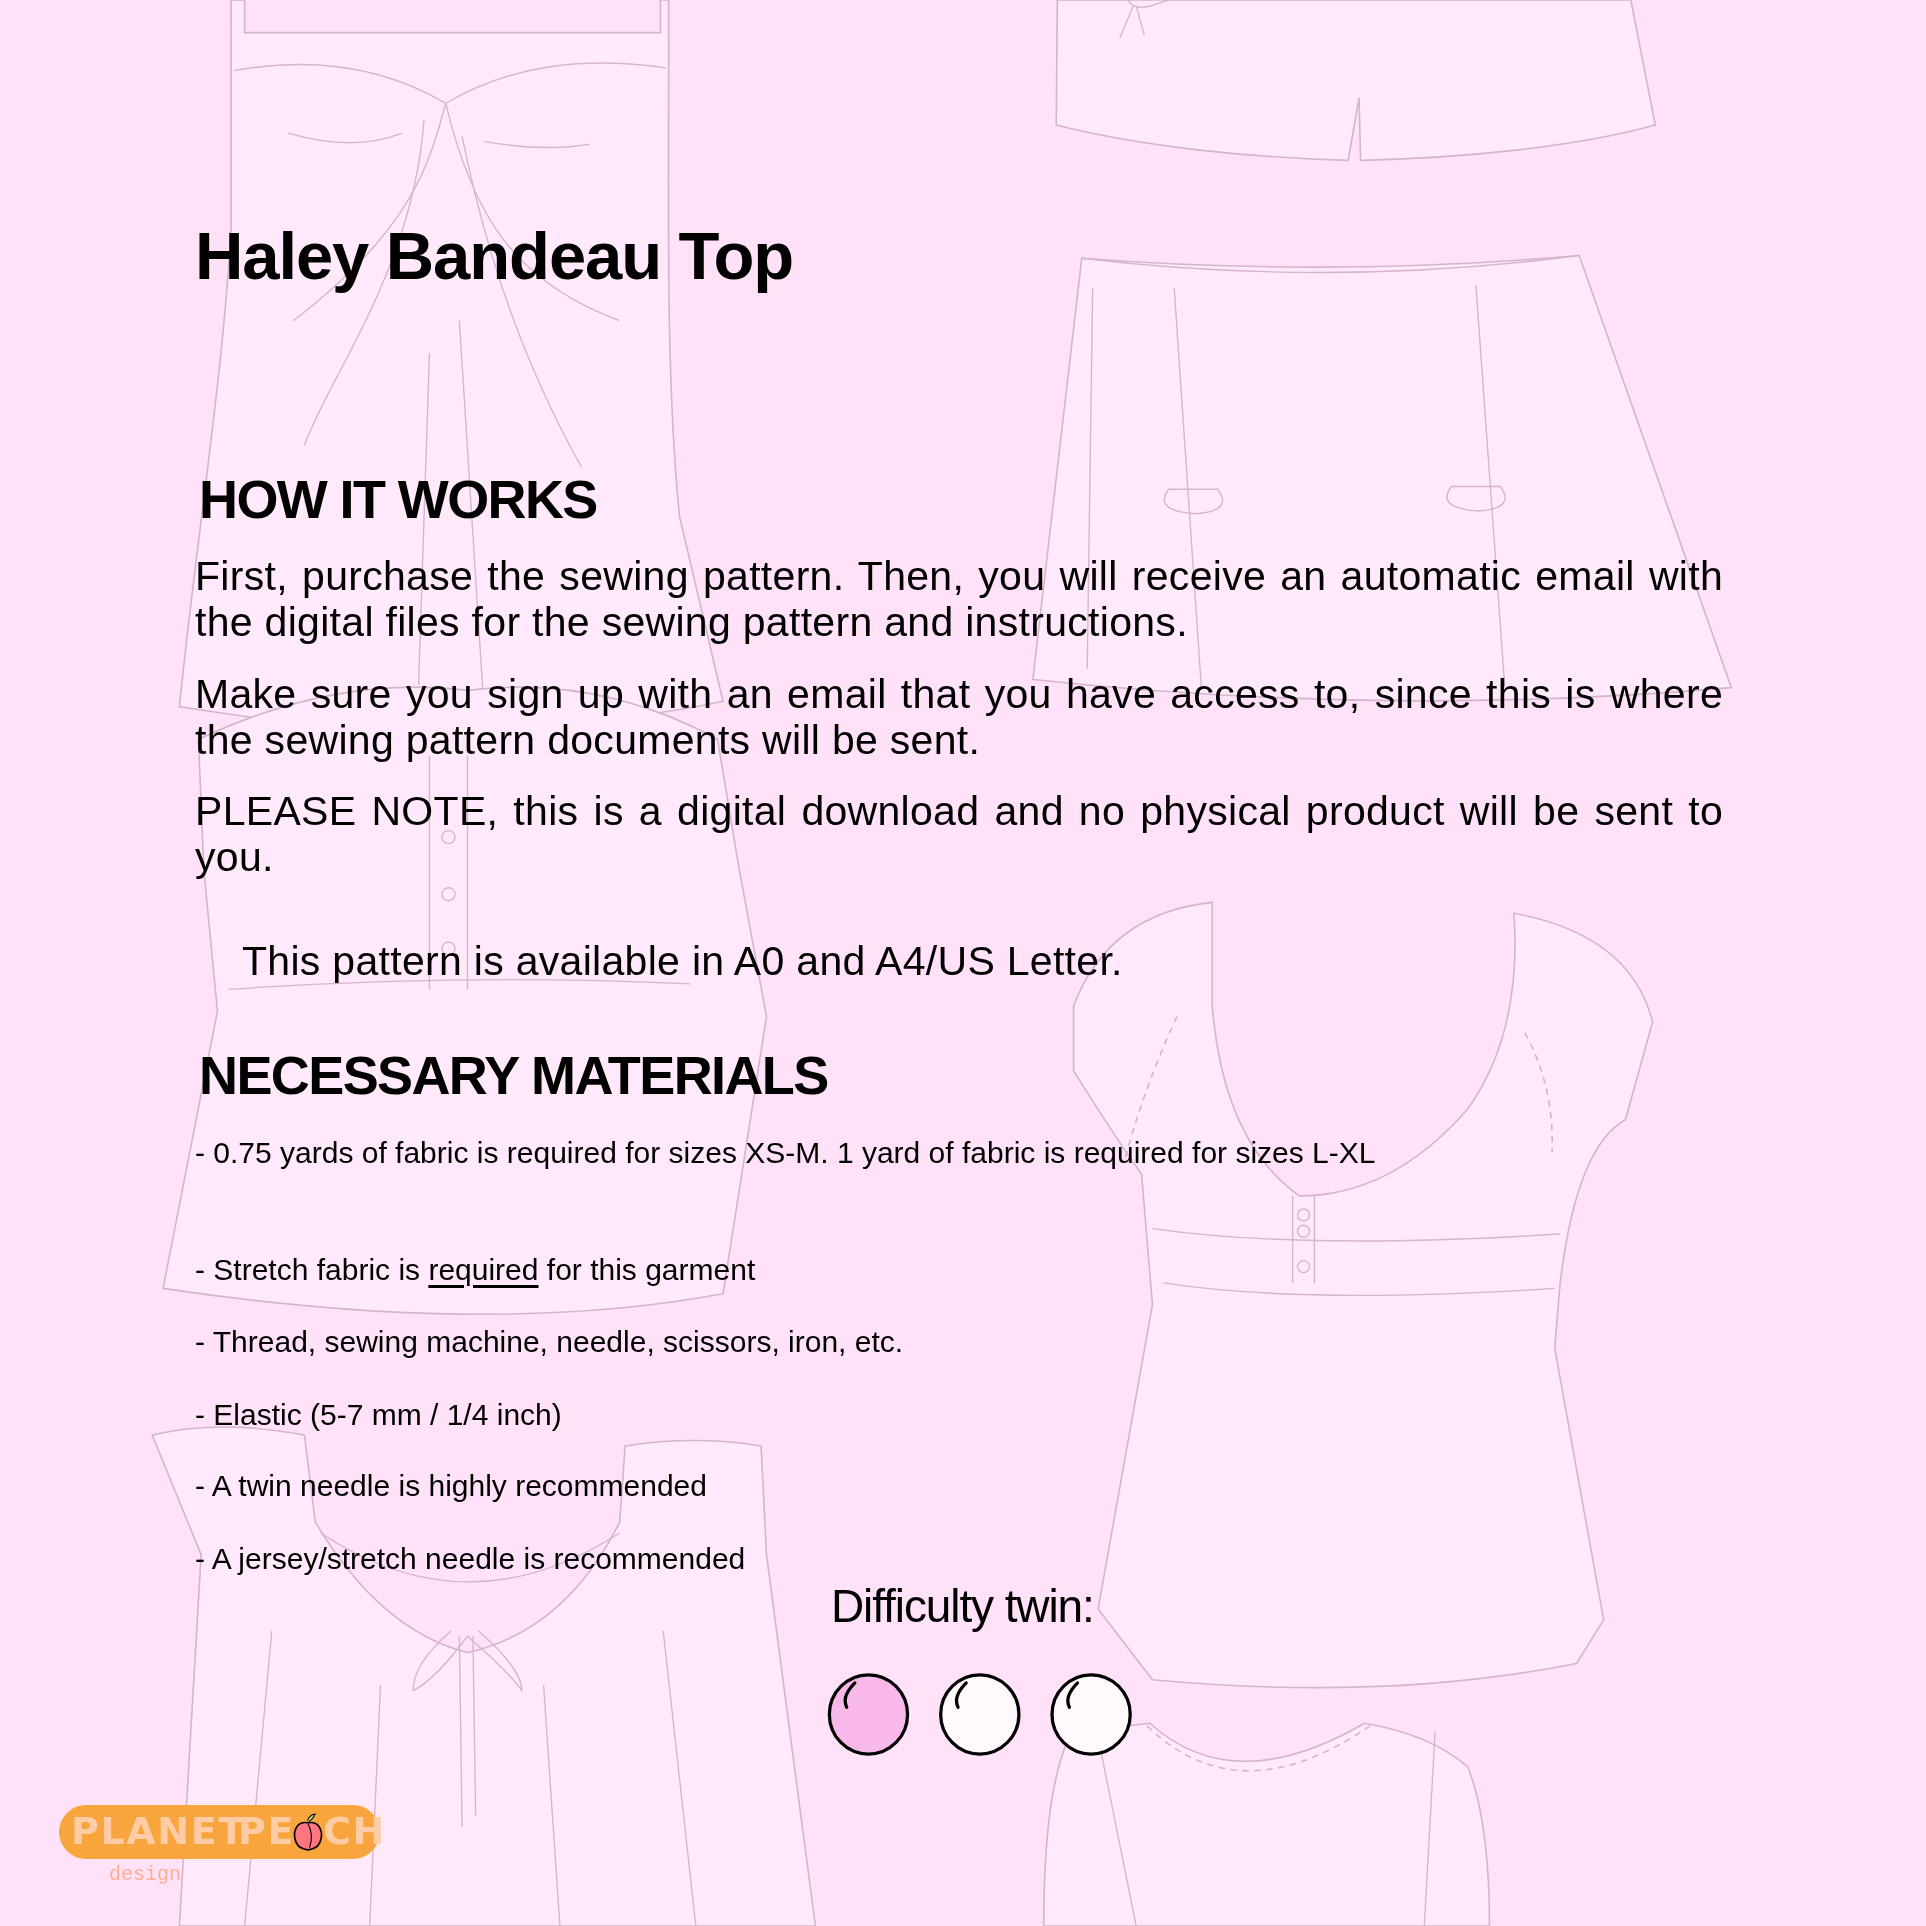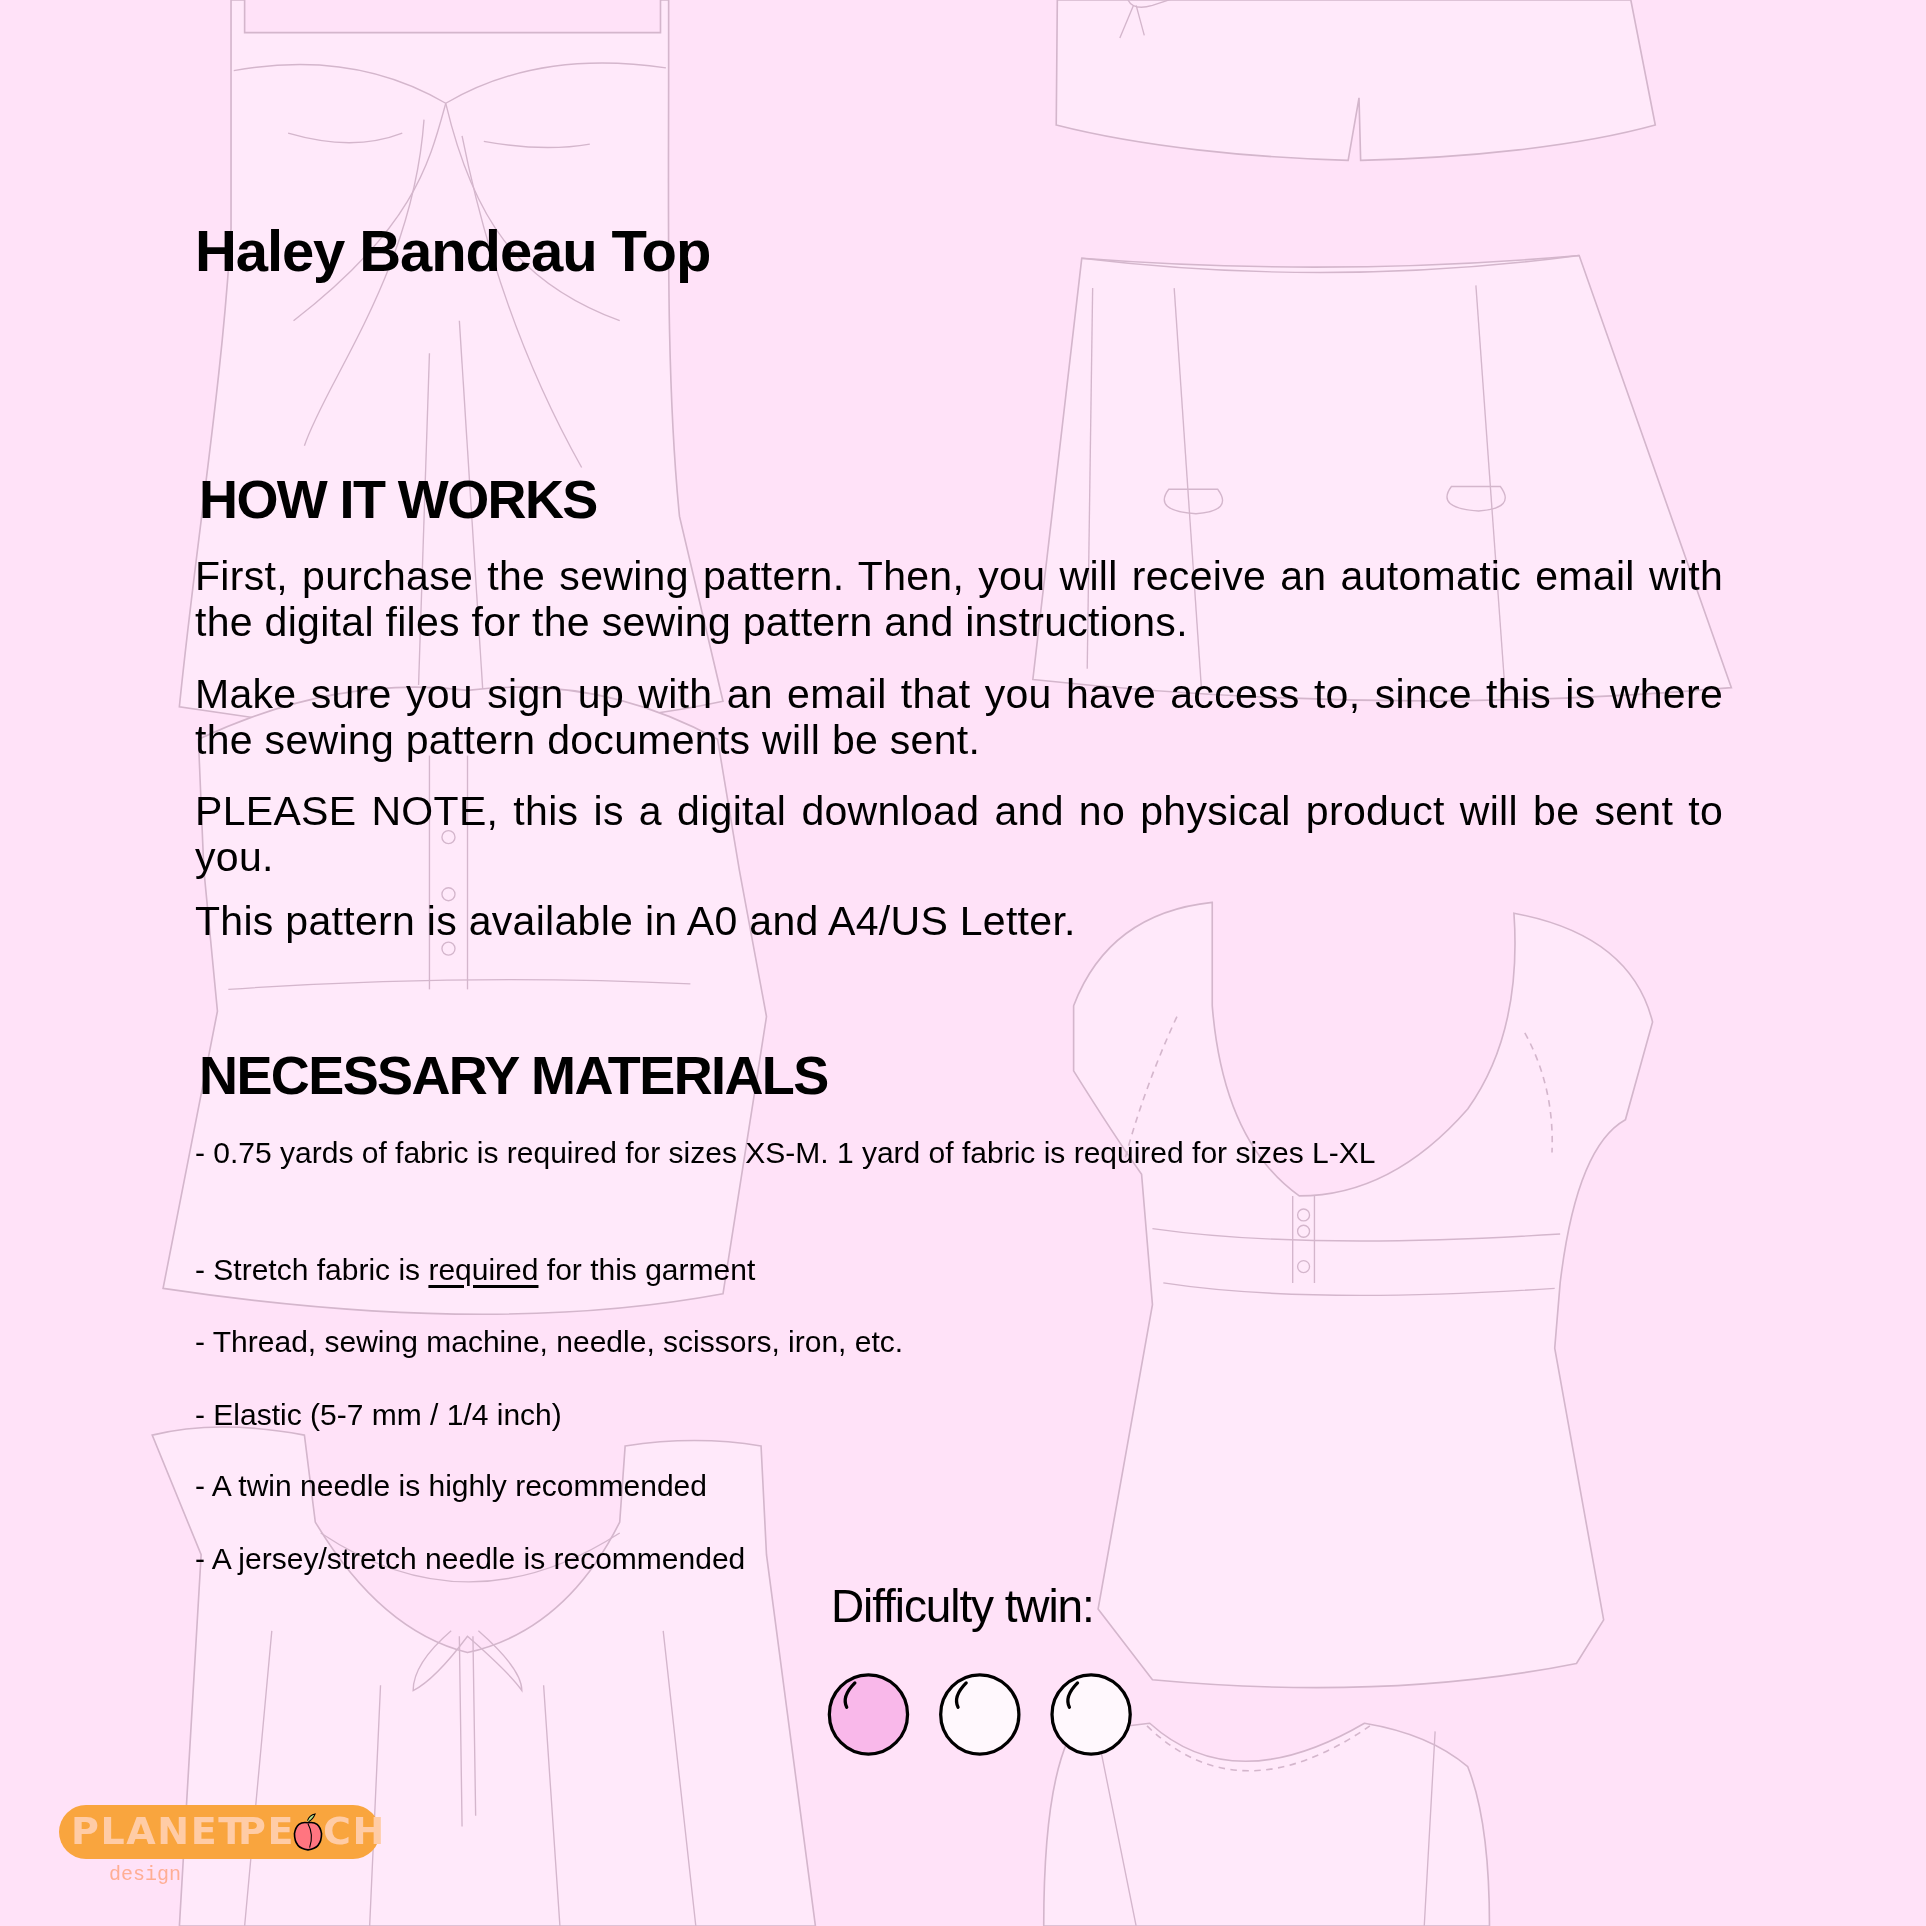--- a/index.html
+++ b/index.html
@@ -3,21 +3,21 @@
 <meta charset="utf-8">
 <style>
   html, body { margin:0; padding:0; }
   body { width:1926px; height:1926px; background:#ffe2f8; overflow:hidden; position:relative;
          font-family:"Liberation Sans", "DejaVu Sans", sans-serif; color:#000; }
   .bg-art { position:absolute; left:0; top:0; width:1926px; height:1926px; }
   .bg-art .garment { fill:#ffe9fa; stroke:#d4b6cc; stroke-width:3; }
   .bg-art .line { fill:none; stroke:#d4b6cc; stroke-width:2.5; }
   .bg-art .dash { fill:none; stroke:#d4b6cc; stroke-width:3; stroke-dasharray:12 10; }
   .content { position:absolute; left:195px; top:0; width:1533px; }
-  .title { position:absolute; top:217px; left:0; font-size:58px; font-weight:bold; letter-spacing:-1.1px; white-space:nowrap; }
+  .title { position:absolute; top:217px; left:0; font-size:67px; font-weight:bold; letter-spacing:-1.1px; white-space:nowrap; }
   .h2 { position:absolute; left:4px; font-size:54px; font-weight:bold; letter-spacing:-1.6px; white-space:nowrap; }
   .para { position:absolute; left:0; width:1528px; font-size:41px; line-height:46px; text-align:justify; letter-spacing:0.3px; }
   .item { position:absolute; left:0; width:1539px; font-size:30px; line-height:46px; white-space:normal; }
   .u { text-decoration:underline; text-underline-offset:5.4px; text-decoration-thickness:2.7px; }
   .difficulty { position:absolute; left:831px; top:1579px; font-size:46px; letter-spacing:-1.1px; white-space:nowrap; }
   .bubbles { position:absolute; left:825px; top:1672px; width:315px; height:87px; }
   .logo { position:absolute; left:59px; top:1805px; width:321px; height:82px; }
   .logo .design { position:absolute; left:50px; top:58px; font-family:"Liberation Mono", monospace; font-size:20px; color:#ffae94; }
   .logo .pill { position:absolute; left:0; top:0; width:321px; height:54px; background:#f9a53e; border-radius:27px; }
   .logo .word { position:absolute; top:4.3px; font-size:38px; font-weight:bold; color:#ffcca6; letter-spacing:1.6px; white-space:nowrap;
@@ -94,21 +94,21 @@
   </g>
 </svg>
 
 <div class="content">
   <div class="title">Haley Bandeau Top</div>
 
   <div class="h2" style="top:468px;">HOW IT WORKS</div>
   <div class="para" style="top:553px;">First, purchase the sewing pattern. Then, you will receive an automatic email with the digital files for the sewing pattern and instructions.</div>
   <div class="para" style="top:671px;">Make sure you sign up with an email that you have access to, since this is where the sewing pattern documents will be sent.</div>
   <div class="para" style="top:788px;">PLEASE NOTE, this is a digital download and no physical product will be sent to you.</div>
-  <div class="para" style="top:898px;">This pattern is available in A0 and A4/US Letter.</div>
+  <div class="para" style="top:938px;margin-left:47px;">This pattern is available in A0 and A4/US Letter.</div>
 
   <div class="h2" style="top:1044px;">NECESSARY MATERIALS</div>
   <div class="item" style="top:1130px;">- 0.75 yards of fabric is required for sizes XS-M. 1 yard of fabric is required for sizes L-XL</div>
   <div class="item" style="top:1247px;"><span>- Stretch fabric is </span><span class="u">required</span><span> for this garment</span></div>
   <div class="item" style="top:1319px;">- Thread, sewing machine, needle, scissors, iron, etc.</div>
   <div class="item" style="top:1392px;">- Elastic (5-7 mm / 1/4 inch)</div>
   <div class="item" style="top:1463px;">- A twin needle is highly recommended</div>
   <div class="item" style="top:1536px;">- A jersey/stretch needle is recommended</div>
 </div>
 

